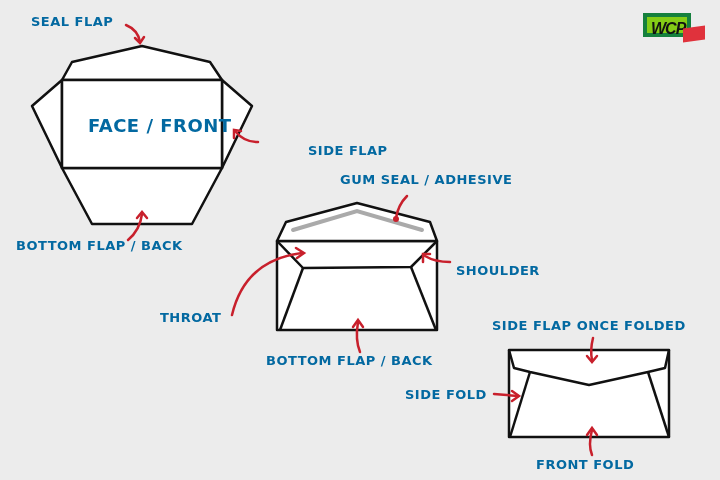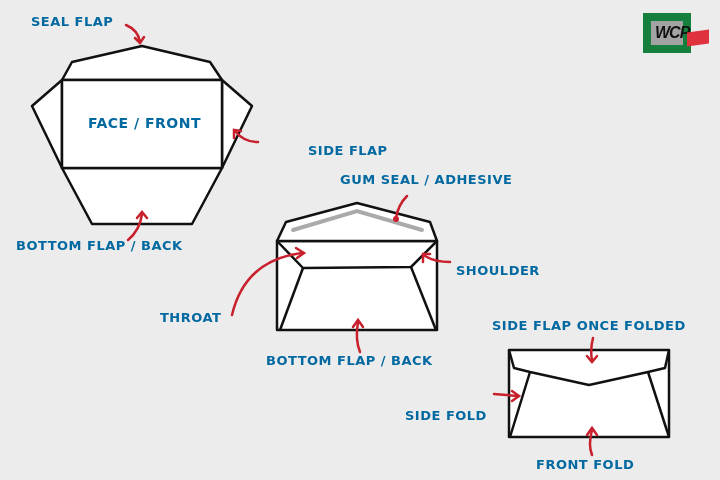--- a/index.html
+++ b/index.html
@@ -1,19 +1,19 @@
 <!DOCTYPE html>
 <html><head>
 <meta charset="utf-8">
 <style>
   html,body{margin:0;padding:0;}
   body{width:720px;height:480px;background:#ececec;position:relative;overflow:hidden;font-family:"DejaVu Sans",sans-serif;}
   svg#diagram{position:absolute;left:0;top:0;}
   .lbl{position:absolute;color:#0369a1;font-weight:bold;font-size:13px;letter-spacing:0.5px;white-space:nowrap;font-family:"DejaVu Sans",sans-serif;}
-  .logo{position:absolute;left:643px;top:13px;width:48px;height:40px;border:8px solid #15803d;background:#a3a3a3;box-sizing:border-box;}
+  .logo{position:absolute;left:643px;top:13px;width:48px;height:24px;border:4px solid #15803d;background:#84cc16;box-sizing:border-box;}
   .logo span{position:absolute;left:4px;top:3px;font-weight:bold;font-style:italic;font-size:16px;color:#111;font-family:"Liberation Sans",sans-serif;letter-spacing:-1px;}
   .logo .flag{position:absolute;left:36px;top:10px;width:22px;height:14px;background:#e0323c;transform:skewY(-8deg);}
 </style>
 </head>
 <body>
 
 <svg id="diagram" width="720" height="480" viewBox="0 0 720 480">
 
   <g stroke="#111" stroke-width="2.5" fill="#fff" stroke-linejoin="round">
     <polygon points="142,46 210,62 222,80 62,80 72,62"></polygon>
@@ -62,24 +62,24 @@
   </g>
   <circle cx="396" cy="219" r="3" fill="#c8202c"></circle>
 </svg>
 
 <div class="logo">
   <span>WCP</span>
   <div class="flag"></div>
 </div>
 
 <div class="lbl" style="left:31px;top:14px;">SEAL FLAP</div>
-<div class="lbl" style="left:88px;top:115px;font-size:14px;text-align:center;">FACE / FRONT</div>
+<div class="lbl" style="left:88px;top:115px;font-size:18px;text-align:center;">FACE / FRONT</div>
 <div class="lbl" style="left:260px;top:143px;margin-left:48px;">SIDE FLAP</div>
 <div class="lbl" style="left:16px;top:238px;">BOTTOM FLAP / BACK</div>
 
 <div class="lbl" style="left:316px;top:172px;margin-left:24px;">GUM SEAL / ADHESIVE</div>
 <div class="lbl" style="left:456px;top:263px;">SHOULDER</div>
 <div class="lbl" style="left:160px;top:310px;">THROAT</div>
 <div class="lbl" style="left:266px;top:353px;">BOTTOM FLAP / BACK</div>
 
 <div class="lbl" style="left:492px;top:318px;">SIDE FLAP ONCE FOLDED</div>
-<div class="lbl" style="left:405px;top:408px;">SIDE FOLD</div>
+<div class="lbl" style="left:405px;top:387px;">SIDE FOLD</div>
 <div class="lbl" style="left:536px;top:457px;">FRONT FOLD</div>
 
 </body></html>

